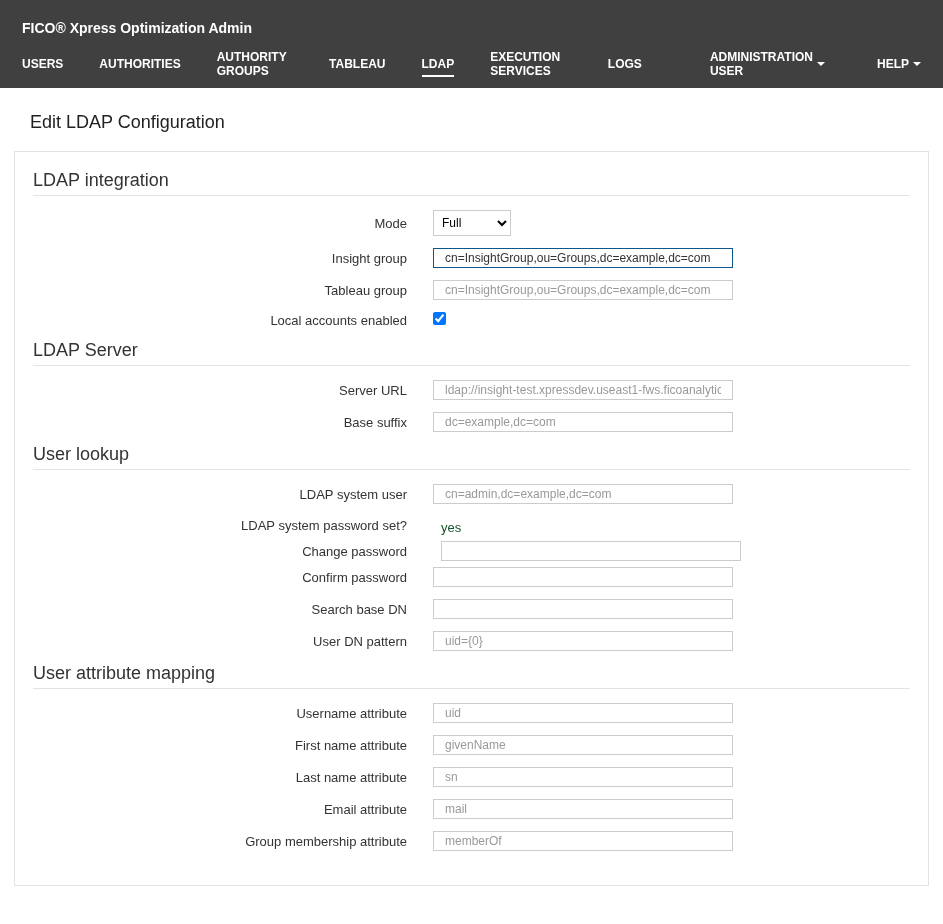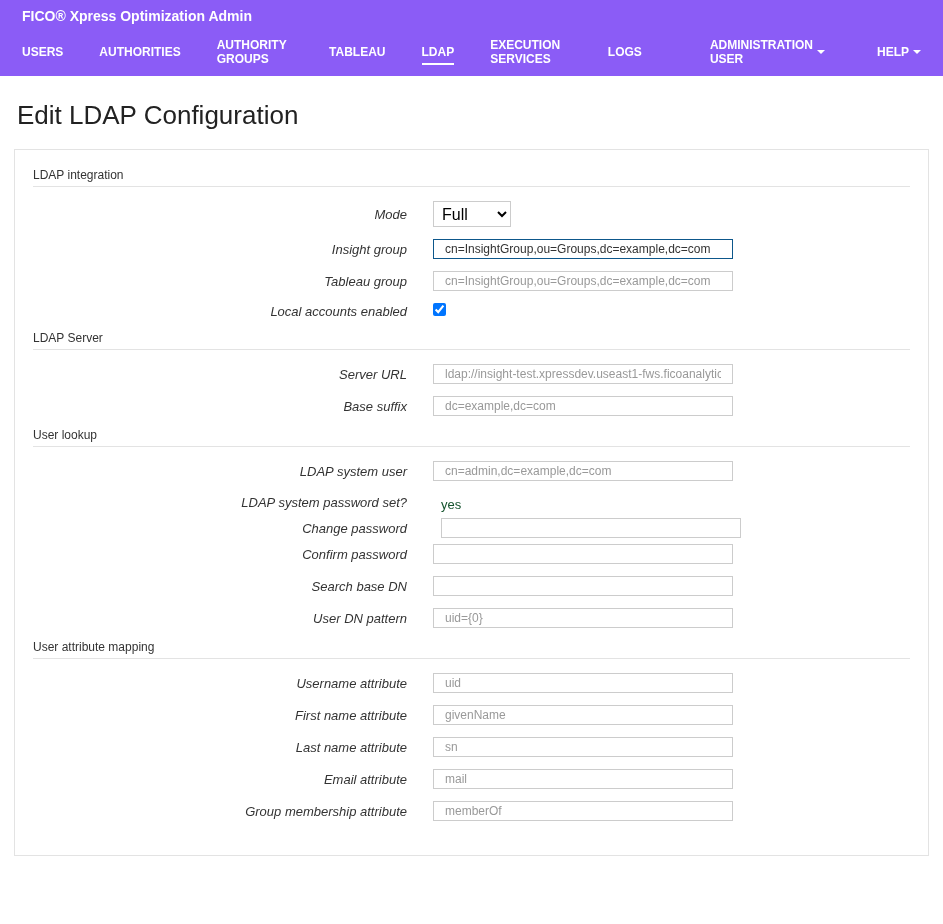--- a/index.html
+++ b/index.html
@@ -5,23 +5,23 @@
   * { box-sizing: border-box; margin: 0; padding: 0; }
   body {
     font-family: Arial, Helvetica, sans-serif;
     font-size: 13px;
     color: #333;
     background: #fff;
     width: 943px;
   }
   
   .topbar {
-    background: #8b5cf6;
+    background: #404040;
     color: #fff;
-    padding: 8px 22px 0 22px;
+    padding: 20px 22px 0 22px;
   }
   .app-title {
     font-size: 14px;
     font-weight: bold;
     padding-bottom: 6px;
   }
   .navrow {
     display: flex;
     align-items: center;
     font-size: 12px;
@@ -56,71 +56,70 @@
     border-left: 4px solid transparent;
     border-right: 4px solid transparent;
     border-top: 4px solid #fff;
     display: inline-block;
   }
   
   .page {
     padding: 18px 14px 20px 14px;
   }
   h1.page-title {
-    font-size: 26px;
+    font-size: 18px;
     font-weight: 400;
     color: #222;
-    margin: 6px 0 18px 3px;
+    margin: 6px 0 18px 16px;
   }
   .panel {
     border: 1px solid #e3e3e3;
     padding: 18px 18px 22px 18px;
   }
   .section-hdr {
-    font-size: 12px;
+    font-size: 18px;
     color: #333;
     border-bottom: 1px solid #e3e3e3;
     padding-bottom: 4px;
     margin-top: 8px;
     margin-bottom: 14px;
   }
   .section-hdr.first { margin-top: 0; }
   .formrow {
     display: flex;
     align-items: center;
     margin-bottom: 12px;
   }
   .formrow .label {
     width: 400px;
     text-align: right;
     padding-right: 26px;
     font-size: 13px;
     color: #333;
-    font-style: italic;
   }
   .formrow .control {
     width: 300px;
   }
   .formrow input[type=text], .formrow input[type=password] {
     width: 300px;
     height: 20px;
     border: 1px solid #ccc;
     padding: 4px 11px;
     font-size: 12px;
     color: #999;
   }
   .formrow input[type=text].active {
     border: 1px solid #0d578b;
     color: #333;
   }
   .formrow select {
     height: 26px;
     width: 78px;
     border: 1px solid #ccc;
-    font-size: 16px;
+    font-size: 12px;
     padding: 2px 4px;
     background: #fff;
   }
   .formrow .statictext {
     font-size: 13px;
     color: #14532d;
     padding-top: 4px;
   }
   .formrow.tight { margin-bottom: 6px; gap: 8px; }
   input[type=checkbox] {

